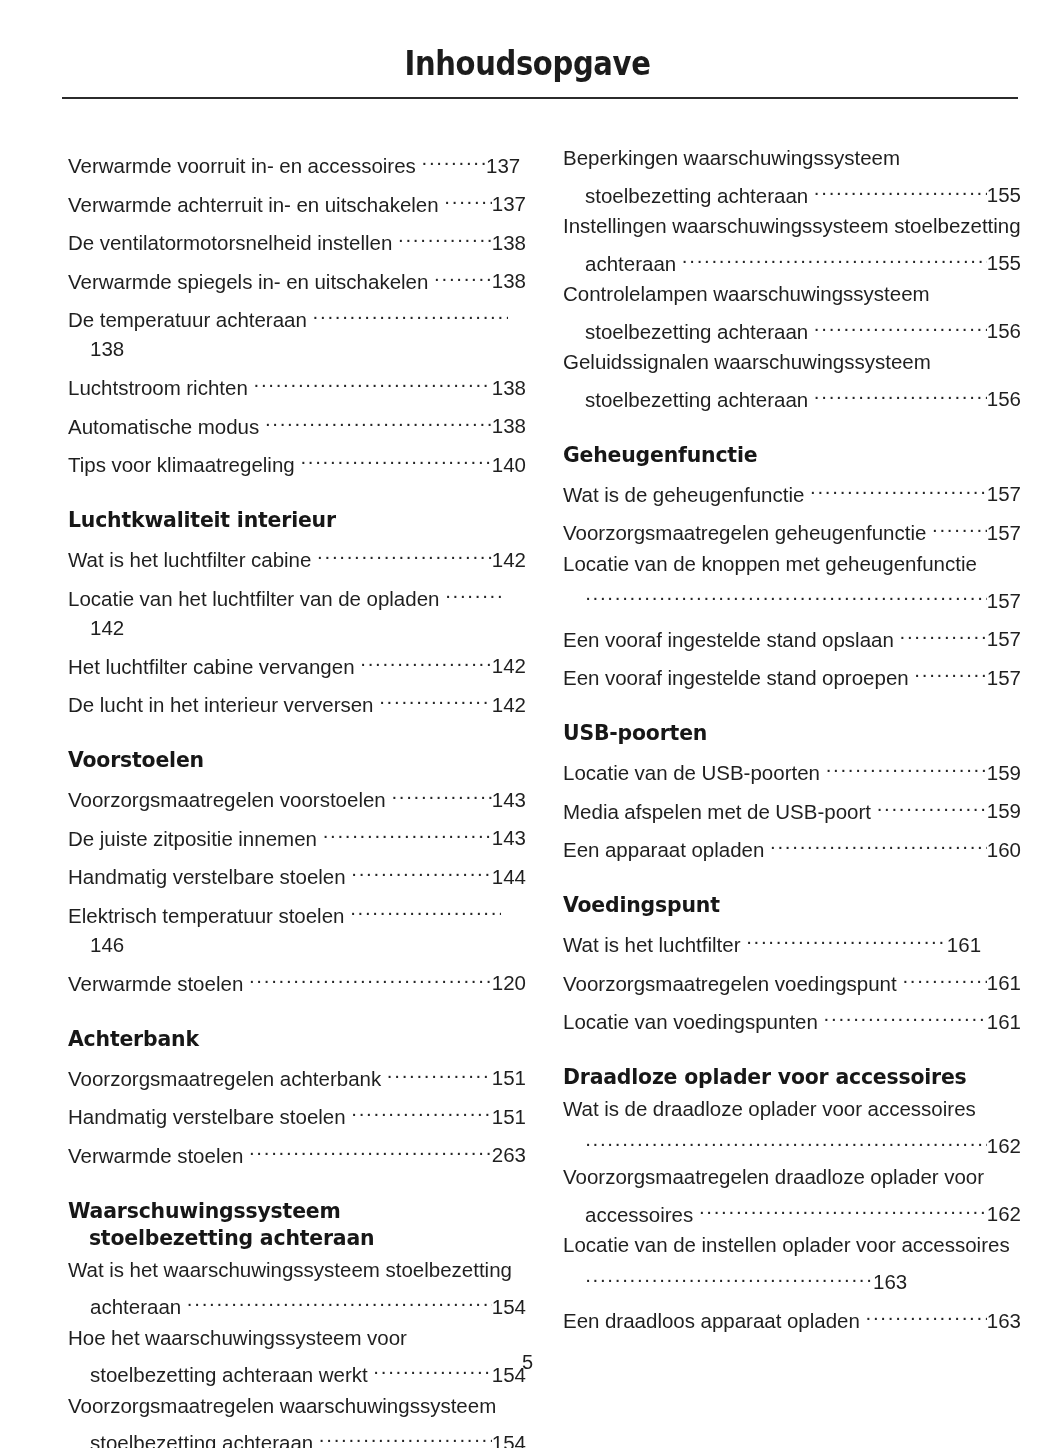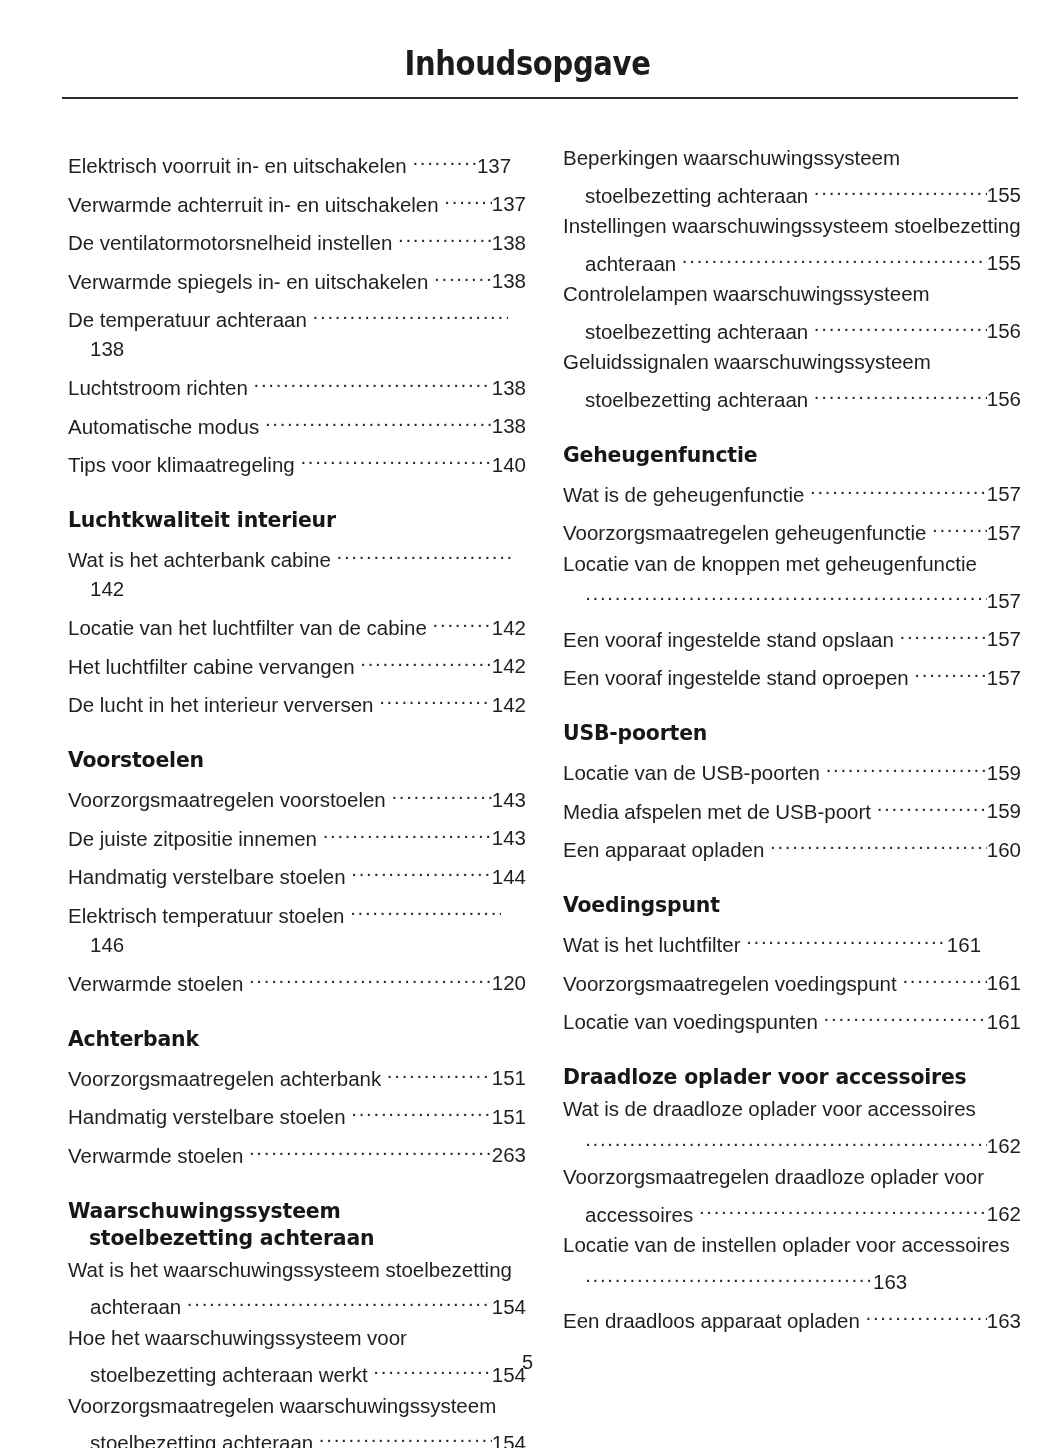--- a/index.html
+++ b/index.html
@@ -120,31 +120,31 @@
 <body>
 
 <div class="page">
 
   <div class="page-title">Inhoudsopgave</div>
 
   <div class="title-rule"></div>
 
   <div class="columns">
     <div class="col" id="col-left">
-        <div class="toc-entry"><span class="entry-text">Elektrisch voorruit in- en uitschakelen </span><span class="dots" style="width: 64.7188px;">........................................................................................................................</span><span class="page-no">137</span></div>
+        <div class="toc-entry"><span class="entry-text">Verwarmde voorruit in- en accessoires </span><span class="dots" style="width: 64.7188px;">........................................................................................................................</span><span class="page-no">137</span></div>
         <div class="toc-entry"><span class="entry-text">Verwarmde achterruit in- en uitschakelen </span><span class="dots" style="width: 47.6094px;">........................................................................................................................</span><span class="page-no">137</span></div>
         <div class="toc-entry"><span class="entry-text">De ventilatormotorsnelheid instellen </span><span class="dots" style="width: 93.9219px;">........................................................................................................................</span><span class="page-no">138</span></div>
         <div class="toc-entry"><span class="entry-text">Verwarmde spiegels in- en uitschakelen </span><span class="dots" style="width: 57.8594px;">........................................................................................................................</span><span class="page-no">138</span></div>
         <div class="toc-entry"><span class="entry-text">De temperatuur achteraan </span><span class="dots" style="width: 195.344px;">........................................................................................................................</span><span class="page-no">138</span></div>
         <div class="toc-entry"><span class="entry-text">Luchtstroom richten </span><span class="dots" style="width: 238.453px;">........................................................................................................................</span><span class="page-no">138</span></div>
         <div class="toc-entry"><span class="entry-text">Automatische modus </span><span class="dots" style="width: 227.047px;">........................................................................................................................</span><span class="page-no">138</span></div>
         <div class="toc-entry"><span class="entry-text">Tips voor klimaatregeling </span><span class="dots" style="width: 191.562px;">........................................................................................................................</span><span class="page-no">140</span></div>
         <div class="section-head">Luchtkwaliteit interieur</div>
-        <div class="toc-entry"><span class="entry-text">Wat is het achterbank cabine </span><span class="dots" style="width: 174.875px;">........................................................................................................................</span><span class="page-no">142</span></div>
-        <div class="toc-entry"><span class="entry-text">Locatie van het luchtfilter van de cabine </span><span class="dots" style="width: 59.3594px;">........................................................................................................................</span><span class="page-no">142</span></div>
+        <div class="toc-entry"><span class="entry-text">Wat is het luchtfilter cabine </span><span class="dots" style="width: 174.875px;">........................................................................................................................</span><span class="page-no">142</span></div>
+        <div class="toc-entry"><span class="entry-text">Locatie van het luchtfilter van de opladen </span><span class="dots" style="width: 59.3594px;">........................................................................................................................</span><span class="page-no">142</span></div>
         <div class="toc-entry"><span class="entry-text">Het luchtfilter cabine vervangen </span><span class="dots" style="width: 131.719px;">........................................................................................................................</span><span class="page-no">142</span></div>
         <div class="toc-entry"><span class="entry-text">De lucht in het interieur verversen </span><span class="dots" style="width: 112.766px;">........................................................................................................................</span><span class="page-no">142</span></div>
         <div class="section-head">Voorstoelen</div>
         <div class="toc-entry"><span class="entry-text">Voorzorgsmaatregelen voorstoelen </span><span class="dots" style="width: 100.531px;">........................................................................................................................</span><span class="page-no">143</span></div>
         <div class="toc-entry"><span class="entry-text">De juiste zitpositie innemen </span><span class="dots" style="width: 169.328px;">........................................................................................................................</span><span class="page-no">143</span></div>
         <div class="toc-entry"><span class="entry-text">Handmatig verstelbare stoelen </span><span class="dots" style="width: 140.641px;">........................................................................................................................</span><span class="page-no">144</span></div>
         <div class="toc-entry"><span class="entry-text">Elektrisch temperatuur stoelen </span><span class="dots" style="width: 150.922px;">........................................................................................................................</span><span class="page-no">146</span></div>
         <div class="toc-entry"><span class="entry-text">Verwarmde stoelen </span><span class="dots" style="width: 243px;">........................................................................................................................</span><span class="page-no">120</span></div>
         <div class="section-head">Achterbank</div>
         <div class="toc-entry"><span class="entry-text">Voorzorgsmaatregelen achterbank </span><span class="dots" style="width: 105.094px;">........................................................................................................................</span><span class="page-no">151</span></div>

